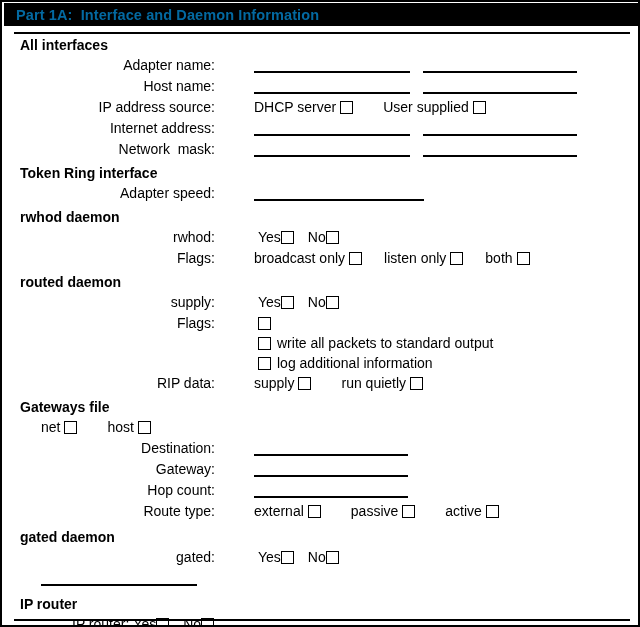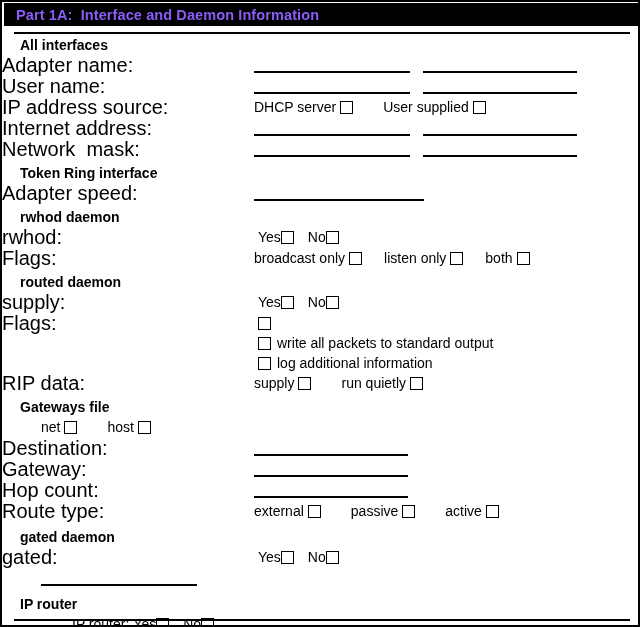--- a/index.html
+++ b/index.html
@@ -23,21 +23,21 @@
   }
 
   
   .title-bar {
     position: absolute;
     left: 2px;
     top: 1px;
     width: 636px;
     height: 23px;
     background: #000000;
-    color: #8b5cf6;
+    color: #0369a1;
     display: flex;
     align-items: center;
   }
   .title-text {
     font-size: 14.5px;
     font-weight: bold;
     letter-spacing: 0.1px;
     padding-left: 12px;
     white-space: pre;
   }
@@ -77,22 +77,22 @@
     display: flex;
     align-items: center;
     height: 21px;
     line-height: 21px;
     white-space: pre;
   }
   .row.tight { height: 20px; line-height: 20px; }
 
   .lbl {
     width: 213px;
-    text-align: left;
-    font-size: 20px;
+    text-align: right;
+    font-size: 14px;
     white-space: pre;
     flex: 0 0 213px;
   }
   .vals {
     padding-left: 6px;
     display: flex;
     align-items: center;
     font-size: 14px;
     white-space: pre;
     margin-left: 33px;
@@ -152,21 +152,21 @@
 
     <div class="row">
       <span class="lbl">Adapter name:</span>
       <span class="vals">
         <span class="fill w156"></span>
         <span class="fill w154"></span>
       </span>
     </div>
 
     <div class="row">
-      <span class="lbl">User name:</span>
+      <span class="lbl">Host name:</span>
       <span class="vals">
         <span class="fill w156"></span>
         <span class="fill w154"></span>
       </span>
     </div>
 
     <div class="row">
       <span class="lbl">IP address source:</span>
       <span class="vals">
         <span>DHCP server</span>

